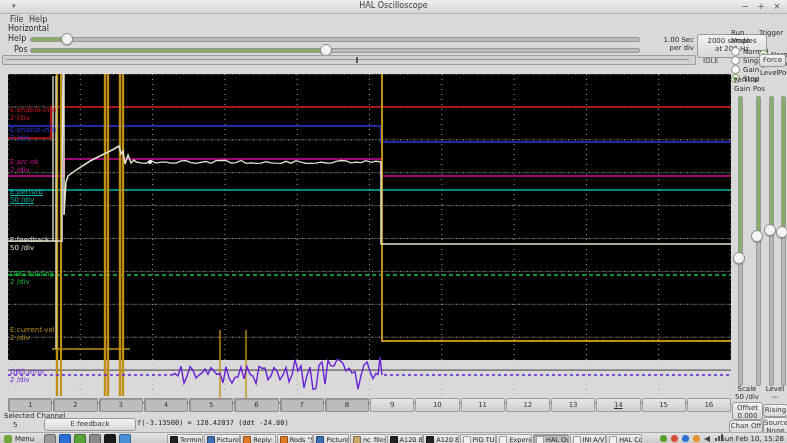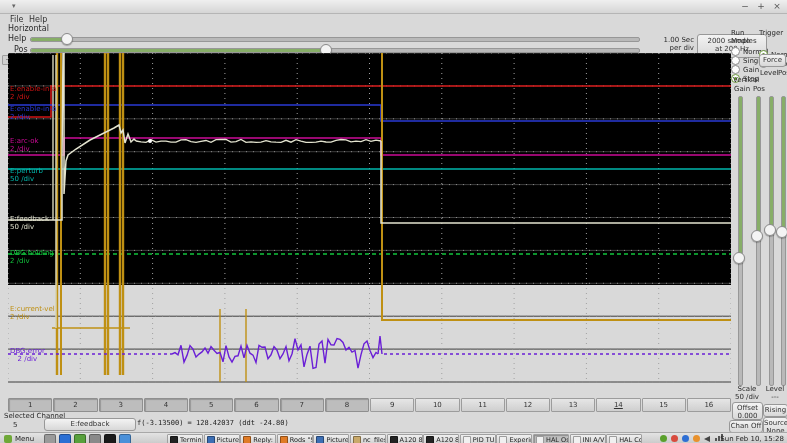--- a/index.html
+++ b/index.html
@@ -20,21 +20,21 @@
   .knob{width:10px;height:10px;border-radius:6px;background:#f4f4f4;border:1px solid #8a8a8a;box-shadow:0 1px 1px rgba(0,0,0,.25);}
   .vgroove{width:3px;background:#b9b9b9;border:1px solid #979797;border-radius:2px;}
   .vfill{width:3px;background:#87ae68;}
   
   .radiorow{display:flex;align-items:center;height:9px;margin-bottom:0px;cursor:default;}
   .radio{width:7px;height:7px;border-radius:5px;border:1px solid #8a8a8a;background:#fdfdfd;margin-right:3px;flex:none;}
   .radio.sel{background:#fdfdfd;box-shadow:inset 0 0 0 2px #fdfdfd;border-color:#6e9a3f;}
   .radio.sel::after{content:"";display:block;width:3px;height:3px;margin:2px;border-radius:2px;background:#5d8f2f;}
   .btn{background:linear-gradient(#f3f3f3,#d8d8d8);border:1px solid #989898;border-radius:3px;text-align:center;color:#333;}
   
-  #scope{left:8px;top:53px;width:723px;height:232px;background:#000;}
+  #scope{left:8px;top:74px;width:723px;height:286px;background:#000;}
   .chlabel{position:absolute;white-space:nowrap;}
   
   .chan-btn{height:12px;border-radius:1px;text-align:center;font-size:7px;line-height:12px;color:#333;}
   .chan-btn.on{background:#bdbdbd;border:1px solid #8f8f8f;box-shadow:inset 1px 1px 1px rgba(0,0,0,.2);}
   .chan-btn.off{background:linear-gradient(#e6e6e6,#cfcfcf);border:1px solid #9c9c9c;}
   
   #taskbar{left:0;top:432px;width:787px;height:11px;background:linear-gradient(#e3e3e3,#c9c9c9);border-top:1px solid #a8a8a8;}
   .task-btn{position:absolute;top:1px;height:9px;width:34px;border:1px solid #a0a0a0;border-radius:1px;
             background:linear-gradient(#efefef,#d2d2d2);display:flex;align-items:center;overflow:hidden;}
   .task-btn.active{background:#bfbfbf;box-shadow:inset 1px 1px 1px rgba(0,0,0,.25);}
@@ -44,20 +44,21 @@
   .traydot{position:absolute;top:2px;width:7px;height:7px;border-radius:4px;}
   .sigbar{position:absolute;bottom:2px;width:2px;background:#555;}
 </style>
 </head>
 <body>
 
 <div id="app">
 
   <div id="titlebar" class="abs">
     <span class="abs t7" style="left:12px;top:2px;color:#666">▾</span>
+    <div id="title" class="abs t8">HAL Oscilloscope</div>
     <span class="abs winbtn" style="right:36px">−</span>
     <span class="abs winbtn" style="right:20px">+</span>
     <span class="abs winbtn" style="right:4px">×</span>
   </div>
 
   <span class="abs t8 menuitem" style="left:7px">File</span>
   <span class="abs t8 menuitem" style="left:26px">Help</span>
 
   <span class="abs t8" style="left:8px;top:24px">Horizontal</span>
 
@@ -212,37 +213,37 @@
           <div>2 /div</div>
         </div>
         <div class="chlabel t7" style="left: 2px; top: 52px; color: rgb(42, 58, 212);">
           <div>E:enable-in-b</div>
           <div>2 /div</div>
         </div>
         <div class="chlabel t7" style="left: 2px; top: 84px; color: rgb(203, 11, 150);">
           <div>E:arc-ok</div>
           <div>2 /div</div>
         </div>
-        <div class="chlabel t7" style="left: 2px; top: 114px; color: rgb(0, 183, 172);">
+        <div class="chlabel t7" style="left: 2px; top: 114px; color: rgb(0, 183, 172); text-decoration: underline;">
           <div>E:perturb</div>
           <div>50 /div</div>
         </div>
         <div class="chlabel t7" style="left: 2px; top: 162px; color: rgb(227, 227, 207);">
           <div>E:feedback</div>
           <div>50 /div</div>
         </div>
         <div class="chlabel t7" style="left: 2px; top: 196px; color: rgb(18, 195, 60);">
           <div>DBG:holding</div>
           <div>2 /div</div>
         </div>
         <div class="chlabel t7" style="left: 2px; top: 252px; color: rgb(191, 144, 19);">
           <div>E:current-vel</div>
           <div>2 /div</div>
         </div>
-        <div class="chlabel t7" style="left: 2px; top: 294px; color: rgb(106, 31, 214); text-align: center;">
+        <div class="chlabel t7" style="left: 2px; top: 294px; color: rgb(106, 31, 214);">
           <div>DBG:error</div>
           <div>2 /div</div>
         </div>
       </div>
   </div>
 
   <div id="chan-buttons" class="abs" style="left:8px;top:398px;width:723px;display:flex;gap:1px">
       <div class="chan-btn on" style="flex: 1 1 0px;">1</div>
       <div class="chan-btn on" style="flex: 1 1 0px;">2</div>
       <div class="chan-btn on" style="flex: 1 1 0px;">3</div>

